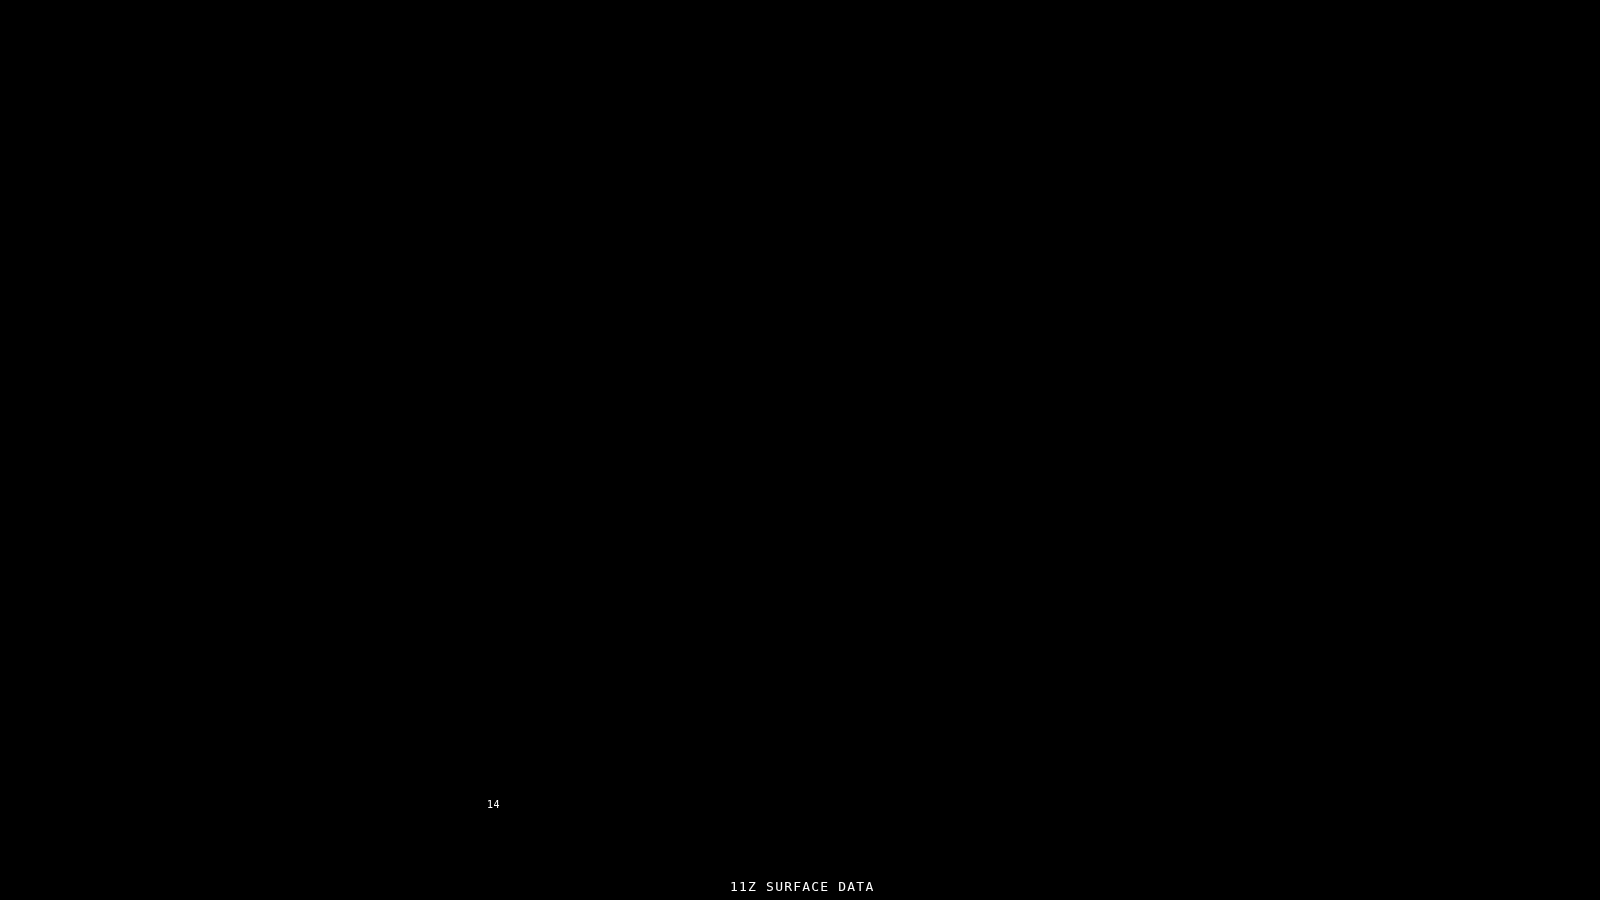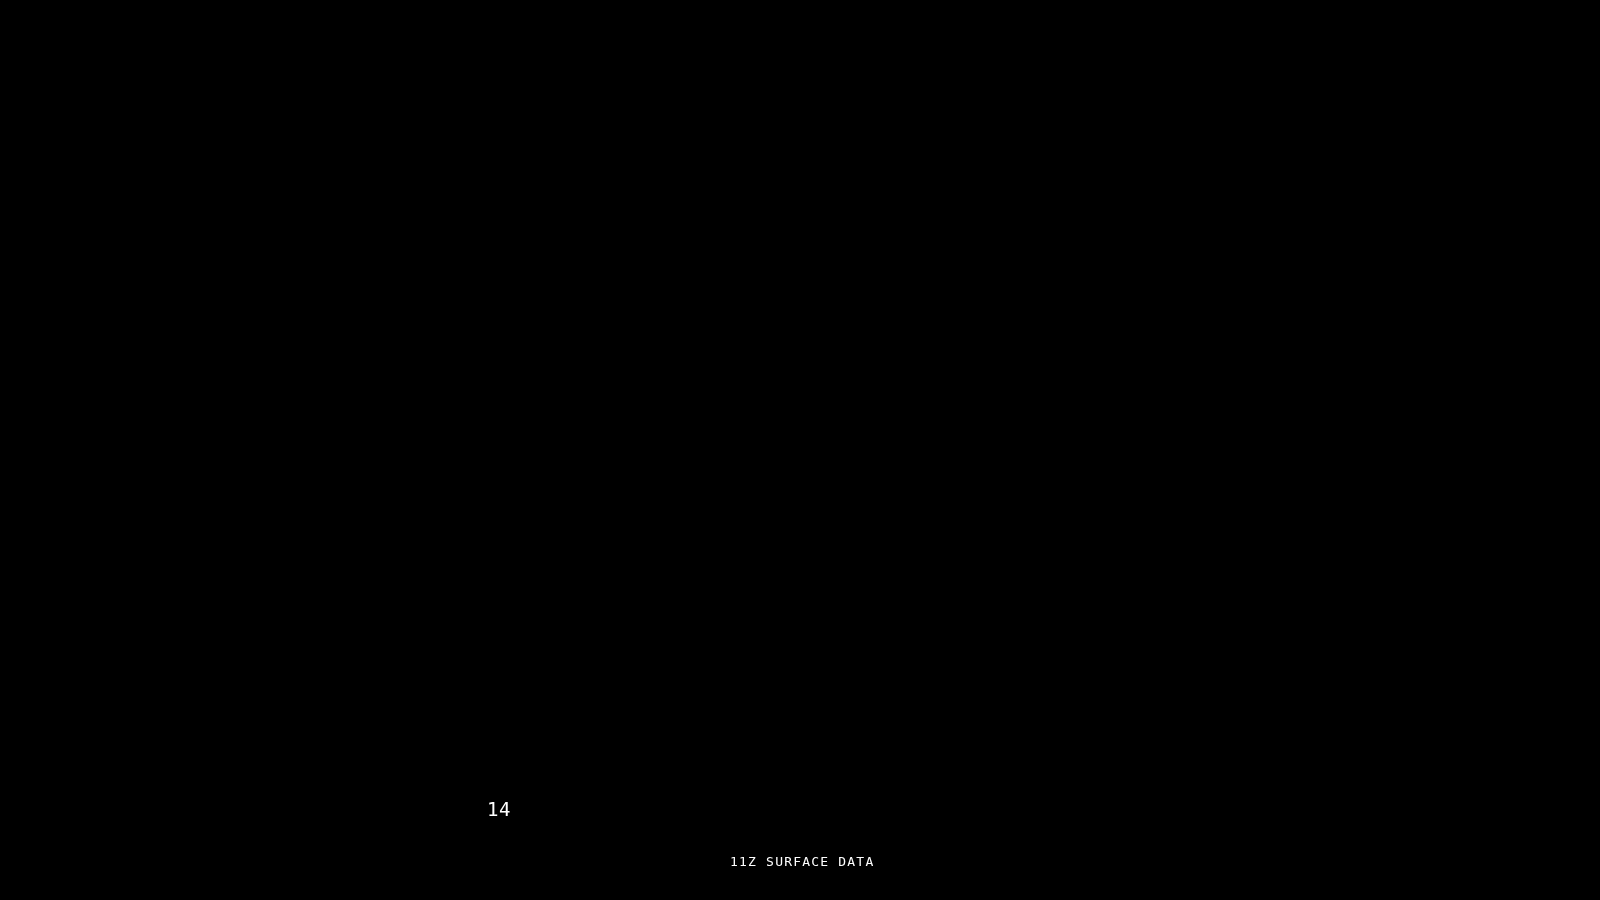--- a/index.html
+++ b/index.html
@@ -15,30 +15,30 @@
     overflow: hidden;
     font-family: "DejaVu Sans Mono", monospace;
   }
   .map-label {
     position: absolute;
     color: #ffffff;
     white-space: pre;
     line-height: 1;
   }
   .station-value {
-    font-size: 19px;
+    font-size: 10px;
     letter-spacing: 0.5px;
   }
   .caption {
     font-size: 13px;
     letter-spacing: 1.2px;
   }
 </style>
 </head>
 <body>
 
 <div id="screen">
 
   <div class="map-label station-value" style="left:487px; top:800px;">14</div>
 
-  <div class="map-label caption" style="left:730px; top:855px;">11Z SURFACE DATA</div>
+  <div class="map-label caption" style="left:730px; top:880px;">11Z SURFACE DATA</div>
 
 </div>
 
 </body></html>

